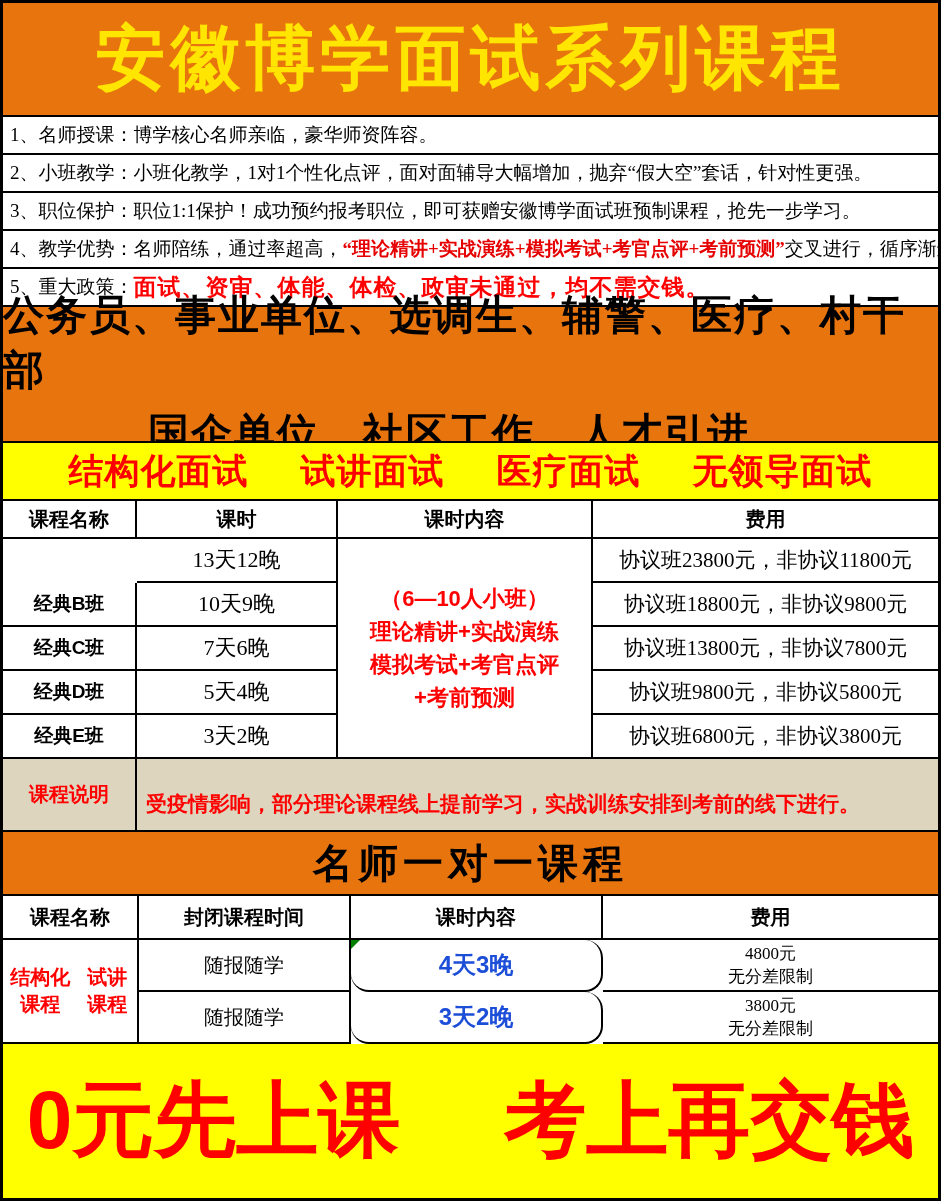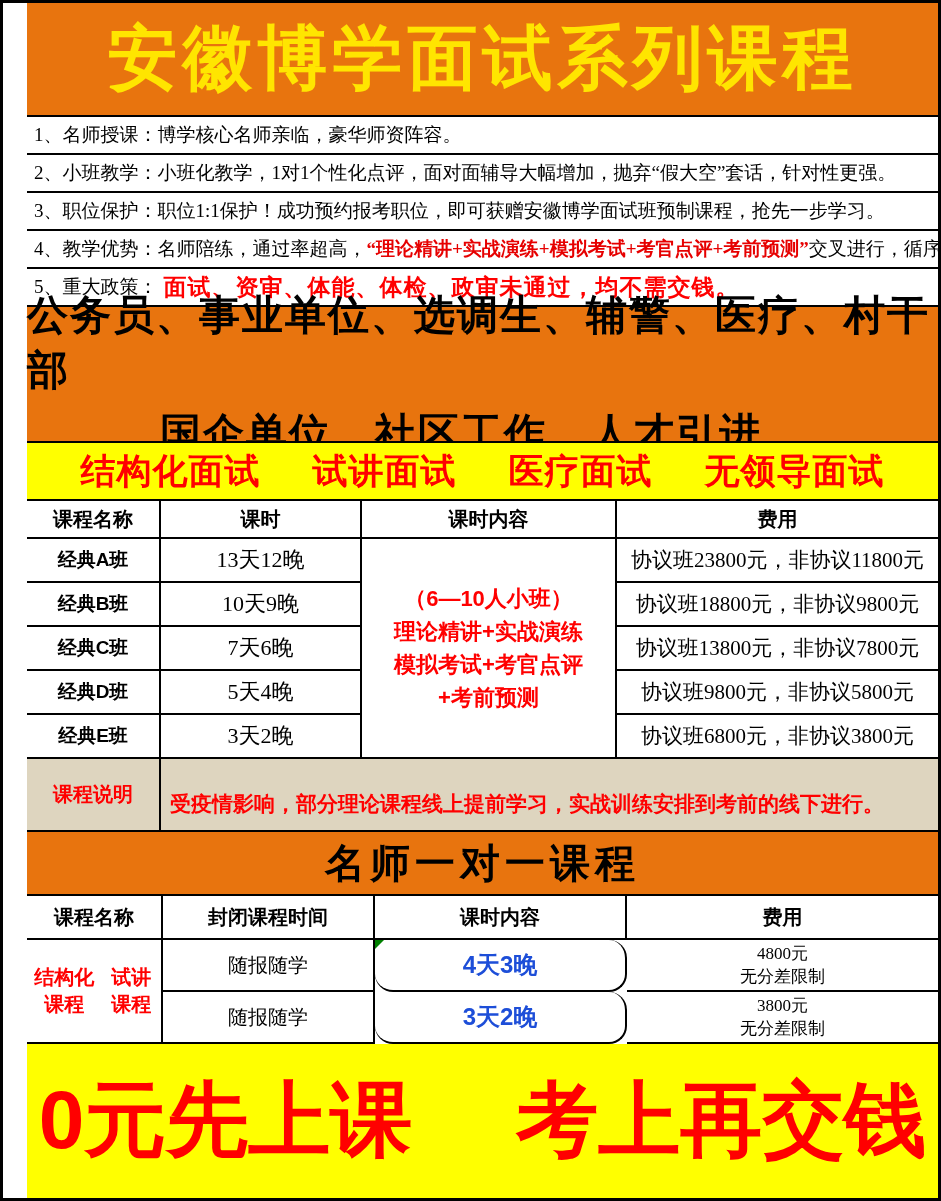--- a/index.html
+++ b/index.html
@@ -1,31 +1,31 @@
 <!DOCTYPE html>
 <html><head>
 <meta charset="utf-8">
 <style>
   * { box-sizing: border-box; }
   html,body { margin:0; padding:0; background:#fff; }
   .page{
     width:941px;height:1201px;border:3px solid #000;background:#fff;
     display:flex;flex-direction:column;overflow:hidden;
-    font-family:"Liberation Sans",sans-serif;color:#000;padding-left:24px;
+    font-family:"Liberation Sans",sans-serif;color:#000;
   }
   
   .banner{flex:none;height:114px;background:#E8740E;border-bottom:2px solid #000;
     display:flex;align-items:center;justify-content:center;}
   .banner h1{margin:0;font-family:"Liberation Serif",serif;font-weight:900;
     font-size:70px;color:#FFE500;letter-spacing:5px;white-space:nowrap;}
   
   .frow{flex:none;height:38px;border-bottom:2px solid #000;display:flex;align-items:center;
     padding:0 7px;font-family:"Liberation Serif",serif;font-size:19px;white-space:nowrap;overflow:hidden;}
   .hl4{color:#E60000;font-weight:700;}
-  .hl5{color:#FF0000;font-weight:700;font-size:23px;letter-spacing:1px;margin-left:6px;}
+  .hl5{color:#FF0000;font-weight:700;font-size:23px;letter-spacing:1px;}
   
   .audience{flex:none;height:136px;background:#E8740E;border-bottom:2px solid #000;
     display:flex;flex-direction:column;align-items:center;justify-content:center;gap:8px;
     font-weight:700;font-size:41px;letter-spacing:2px;}
   
   .types{flex:none;height:58px;background:#FFFF00;border-bottom:2px solid #000;
     display:flex;align-items:center;justify-content:center;gap:52px;
     color:#FF0000;font-weight:700;font-size:35px;letter-spacing:1px;}
   
   .t1{flex:none;display:grid;grid-template-columns:134px 201px 255px 1fr;
@@ -118,21 +118,20 @@
     <div class="cell h c3 r1">课时内容</div>
     <div class="cell h c4 r1 last">费用</div>
 
     <div class="cell merged">
       <div>（6—10人小班）</div>
       <div>理论精讲+实战演练</div>
       <div>模拟考试+考官点评</div>
       <div>+考前预测</div>
     </div>
 
-    <div class="cell cname c1 r2">经典A班</div>
     <div class="cell cdur  c2 r2">13天12晚</div>
     <div class="cell cfee  c4 r2 last">协议班23800元，非协议11800元</div>
 
     <div class="cell cname c1 r3">经典B班</div>
     <div class="cell cdur  c2 r3">10天9晚</div>
     <div class="cell cfee  c4 r3 last">协议班18800元，非协议9800元</div>
 
     <div class="cell cname c1 r4">经典C班</div>
     <div class="cell cdur  c2 r4">7天6晚</div>
     <div class="cell cfee  c4 r4 last">协议班13800元，非协议7800元</div>

